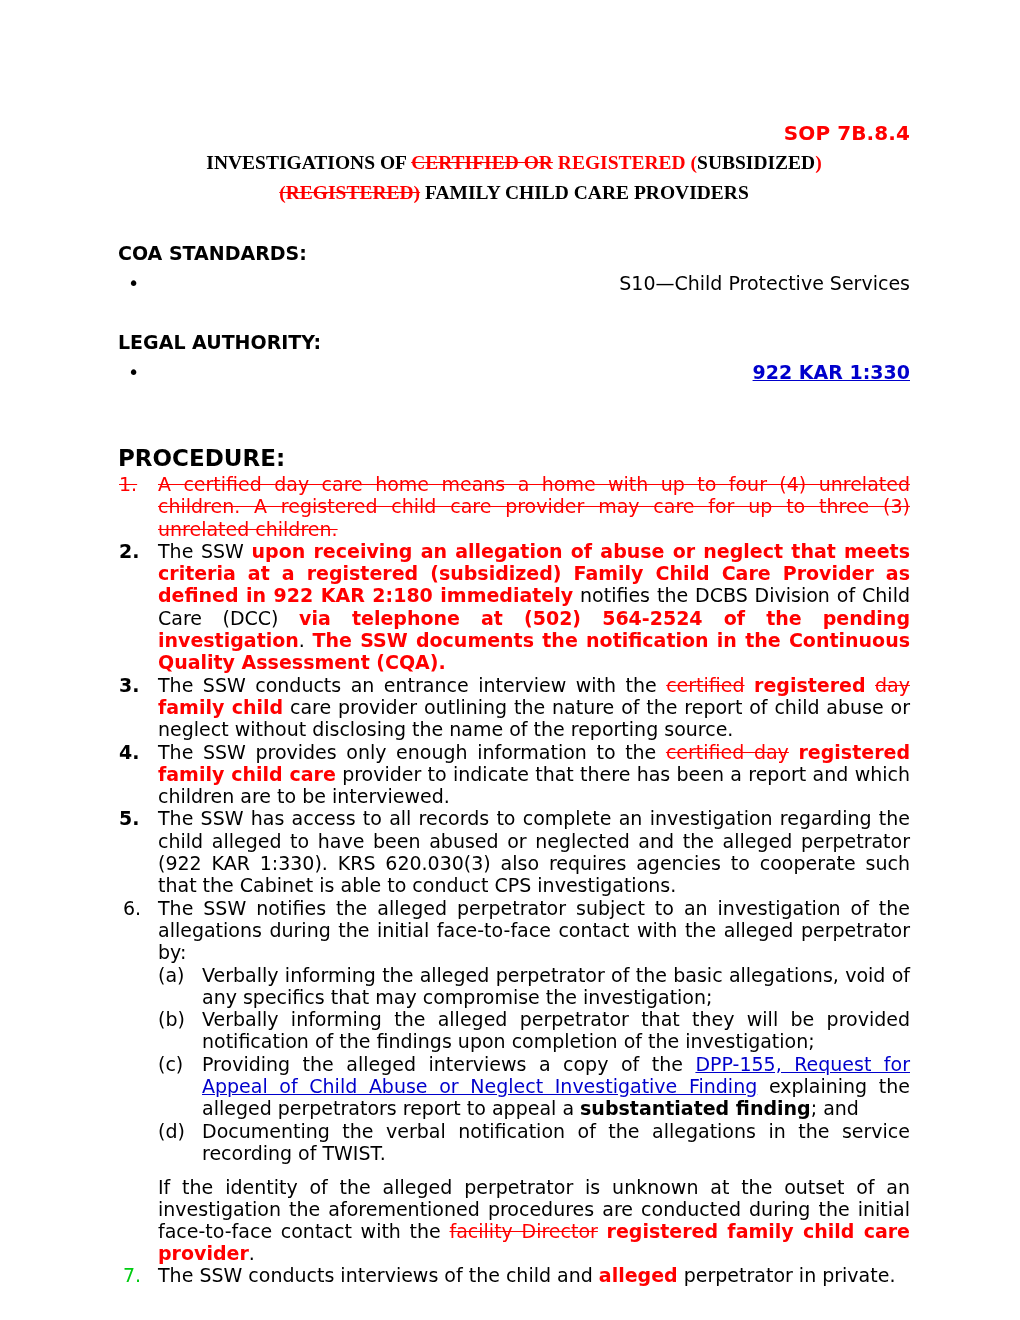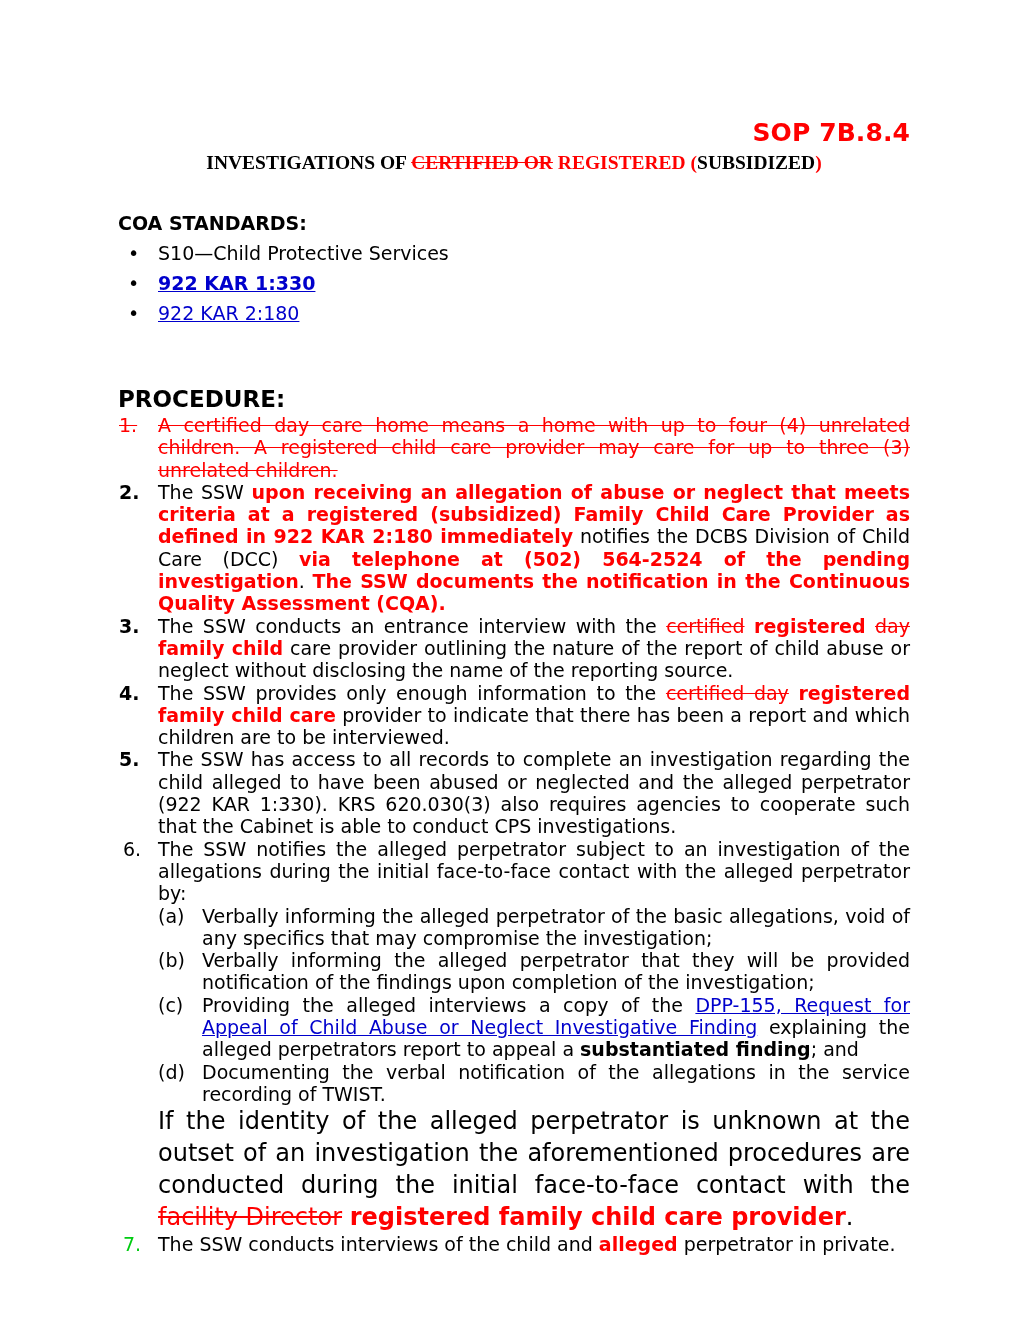--- a/index.html
+++ b/index.html
@@ -19,21 +19,21 @@
     width: 1020px;
     height: 1320px;
     box-sizing: border-box;
     padding: 118px 110px 0 118px;
   }
 
   
   .doc-header {
     text-align: right;
     font-weight: bold;
-    font-size: 25px;
+    font-size: 20px;
     line-height: 30px;
     color: #ff0000;
     letter-spacing: .1px;
   }
   .doc-title {
     text-align: center;
     font-weight: bold;
     font-size: 19.5px;
     line-height: 30px;
     color: #000000;
@@ -54,20 +54,21 @@
   ul.bullets {
     list-style: none;
     margin: 0;
     padding: 0;
   }
   ul.bullets li {
     position: relative;
     padding-left: 40px;
     font-size: 19px;
     line-height: 30px;
+    text-align: right;
   }
   ul.bullets li::before {
     content: "\2022";
     position: absolute;
     left: 10px;
     top: 0;
     font-size: 19px;
   }
   a.link {
     color: #0000cc;
@@ -117,54 +118,56 @@
     text-align: justify;
   }
   .subitem > .slabel {
     position: absolute;
     left: 0px;
     top: 0;
   }
   .subitem > .slabel.wide { left: 0px; }
 
   .trailing-para {
-    font-size: 24px;
-    line-height: 32px;
+    font-size: 19px;
+    line-height: 22px;
     text-align: justify;
     padding-left: 0;
+    margin-top: 12px;
   }
 
   
   .r   { color: #ff0000; }
   .rb  { color: #ff0000; font-weight: bold; }
   .rs  { color: #ff0000; text-decoration: line-through; }
   .b   { font-weight: bold; }
   .blk { color: #000000; }
 </style>
 </head>
 <body>
 
 <div class="page">
 
   <div class="doc-header">
     <div>SOP 7B.8.4</div>
   </div>
 
   <div class="doc-title">
     <div><span class="blk">INVESTIGATIONS OF </span><span class="rs">CERTIFIED OR</span><span class="r"> REGISTERED </span><span class="r">(</span><span class="blk">SUBSIDIZED</span><span class="r">)</span></div>
+    <div><span class="rs">(REGISTERED)</span><span class="blk"> FAMILY CHILD CARE PROVIDERS</span></div>
   </div>
 
   <div class="section-head">COA STANDARDS:</div>
   <ul class="bullets">
     <li><span>S10—Child Protective Services</span></li>
   </ul>
 
+  <div class="section-head tight">LEGAL AUTHORITY:</div>
   <ul class="bullets">
     <li><a class="link bold" href="#">922 KAR 1:330</a></li>
-    <li><a class="link" href="#">922 KAR 2:180</a></li>
   </ul>
 
   <div class="procedure-head">PROCEDURE:</div>
 
   <div class="plist">
 
     <div class="pitem">
       <span class="num struck">1.</span><span class="rs">A certified day care home means a home with up to four (4) unrelated children. A registered child care provider may care for up to three (3) unrelated children.</span>
     </div>
 

